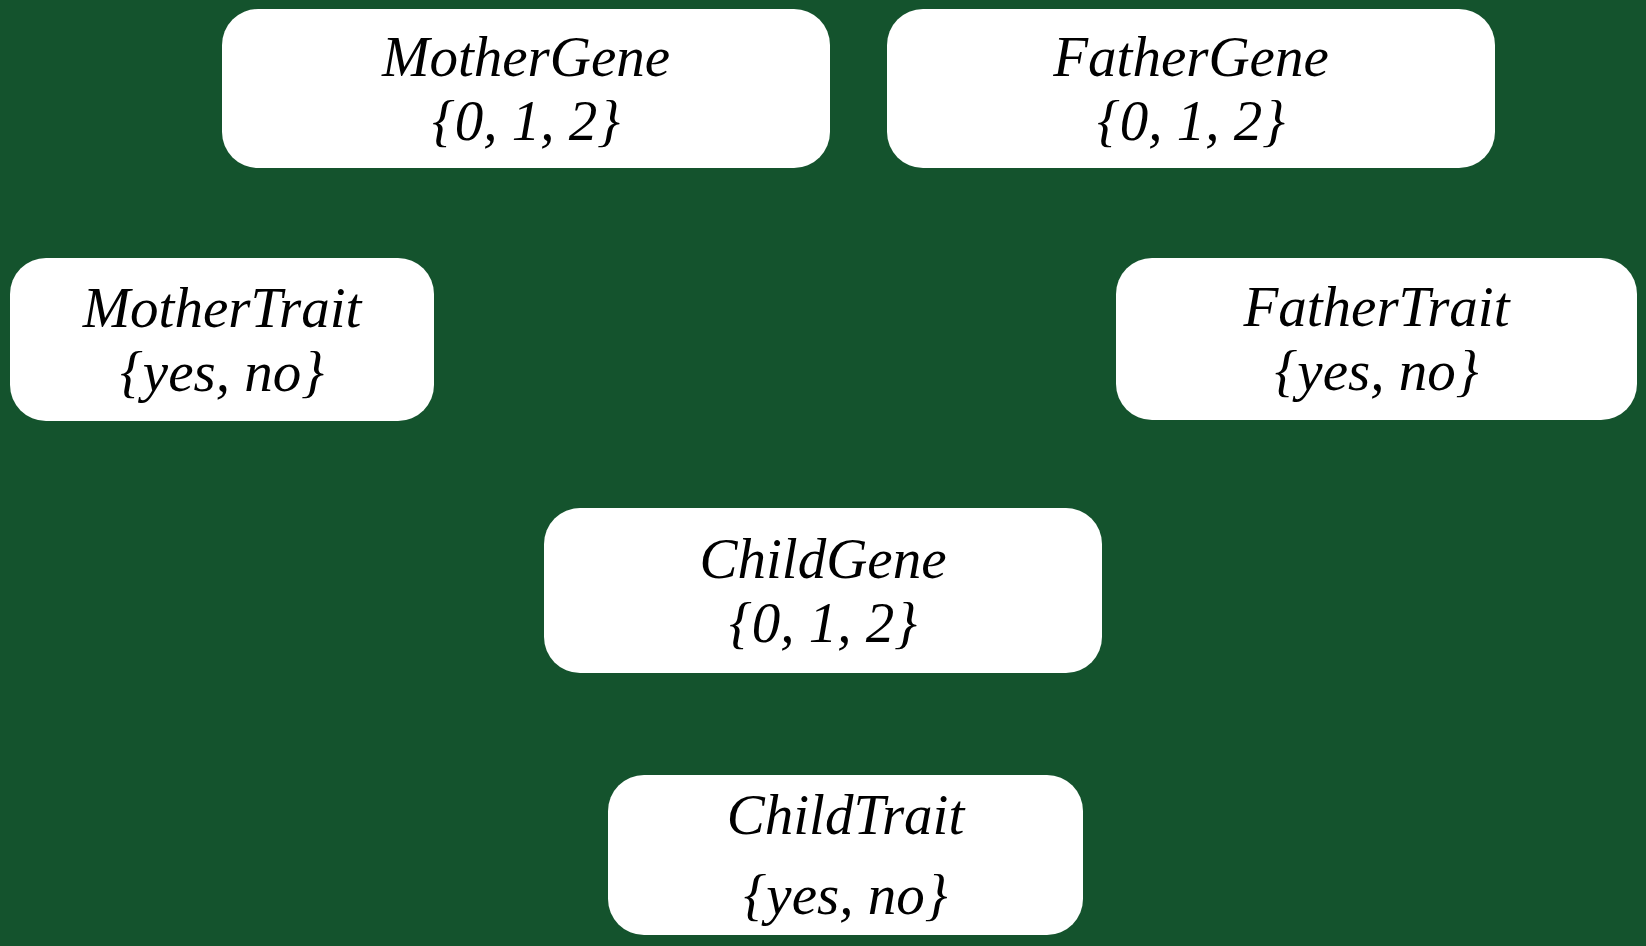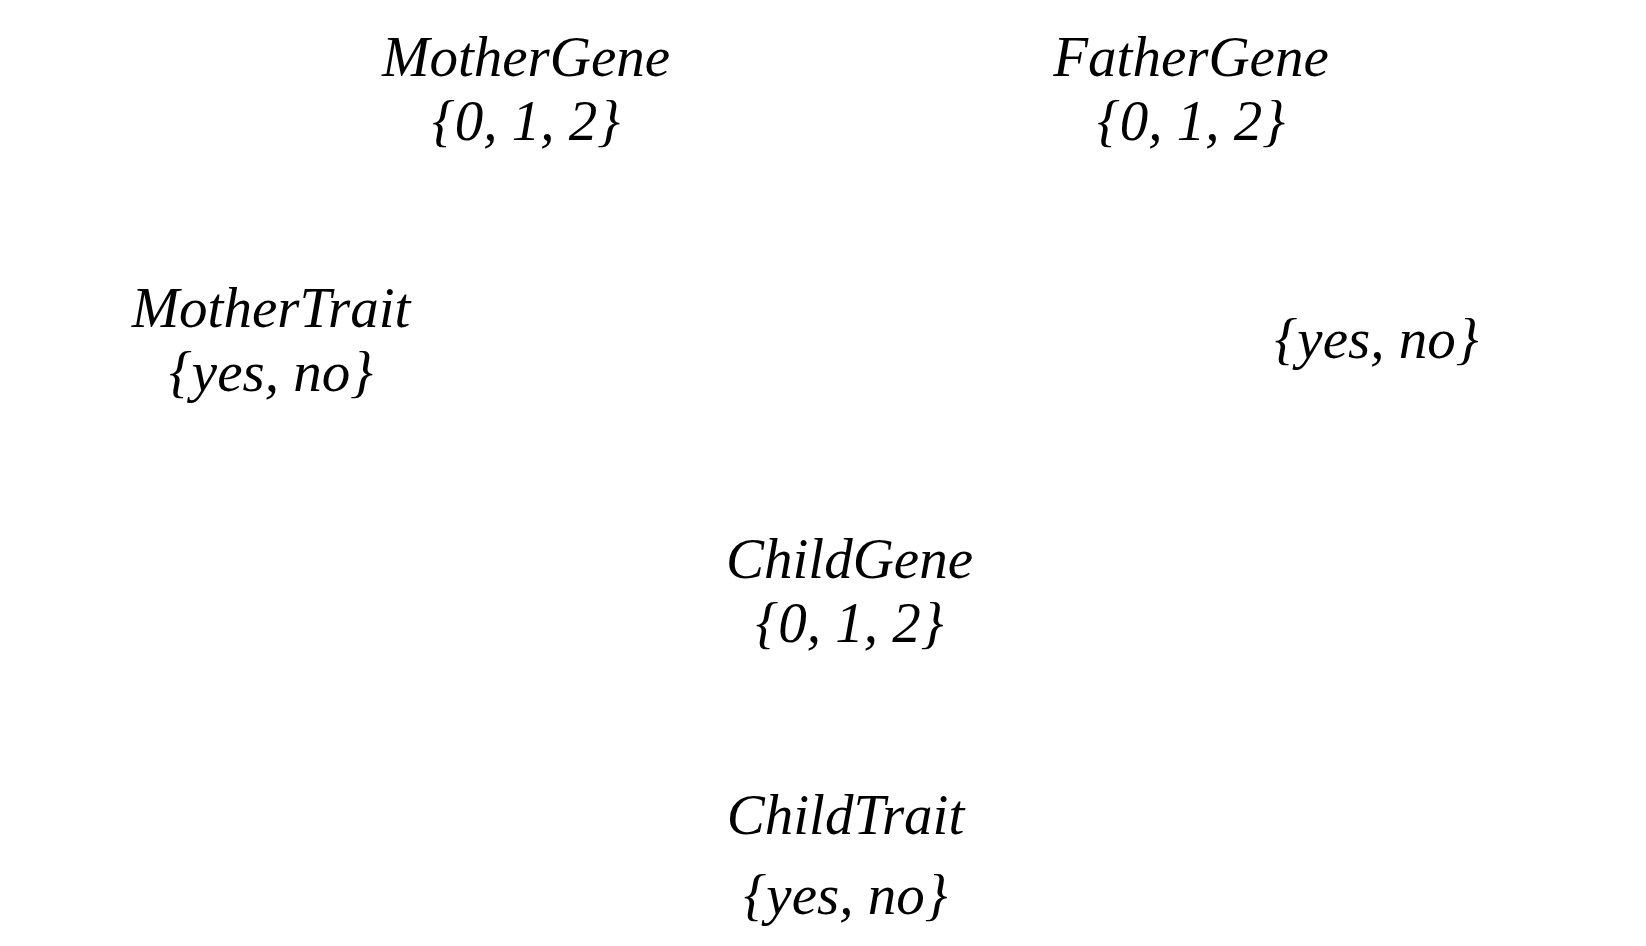--- a/index.html
+++ b/index.html
@@ -4,21 +4,21 @@
 <style>
   html, body {
     margin: 0;
     padding: 0;
     background: #000000;
   }
   .canvas {
     position: relative;
     width: 1646px;
     height: 946px;
-    background: #ffffff;
+    background: #14532d;
     overflow: hidden;
     font-family: "Liberation Serif", "DejaVu Serif", serif;
   }
   .node {
     position: absolute;
     background: #ffffff;
     border-radius: 36px;
     display: flex;
     flex-direction: column;
     align-items: center;
@@ -29,23 +29,23 @@
   .node .label,
   .node .domain {
     font-style: italic;
     font-size: 57px;
     line-height: 64px;
     white-space: nowrap;
   }
   
   .node-mother-gene  { left: 222px;  top: 9px;   width: 608px; height: 159px; }
   .node-father-gene  { left: 868px;  top: 9px;   width: 608px; height: 159px; margin-left: 19px; }
-  .node-mother-trait { left: 10px;   top: 258px; width: 522px; height: 163px; }
+  .node-mother-trait { left: 10px;   top: 258px; width: 424px; height: 163px; }
   .node-father-trait { left: 1116px; top: 258px; width: 521px; height: 162px; }
-  .node-child-gene   { left: 544px;  top: 508px; width: 611px; height: 165px; }
+  .node-child-gene   { left: 544px;  top: 508px; width: 558px; height: 165px; }
   .node-child-trait  { left: 608px;  top: 775px; width: 475px; height: 160px; gap: 16px; }
 </style>
 </head>
 <body>
 
 <div class="canvas">
 
   <div class="node node-mother-gene">
     <span class="label">MotherGene</span>
     <span class="domain">{0, 1, 2}</span>
@@ -55,20 +55,21 @@
     <span class="label">FatherGene</span>
     <span class="domain">{0, 1, 2}</span>
   </div>
 
   <div class="node node-mother-trait">
     <span class="label">MotherTrait</span>
     <span class="domain">{yes, no}</span>
   </div>
 
   <div class="node node-father-trait">
+    <span class="label">FatherTrait</span>
     <span class="domain">{yes, no}</span>
   </div>
 
   <div class="node node-child-gene">
     <span class="label">ChildGene</span>
     <span class="domain">{0, 1, 2}</span>
   </div>
 
   <div class="node node-child-trait">
     <span class="label">ChildTrait</span>

